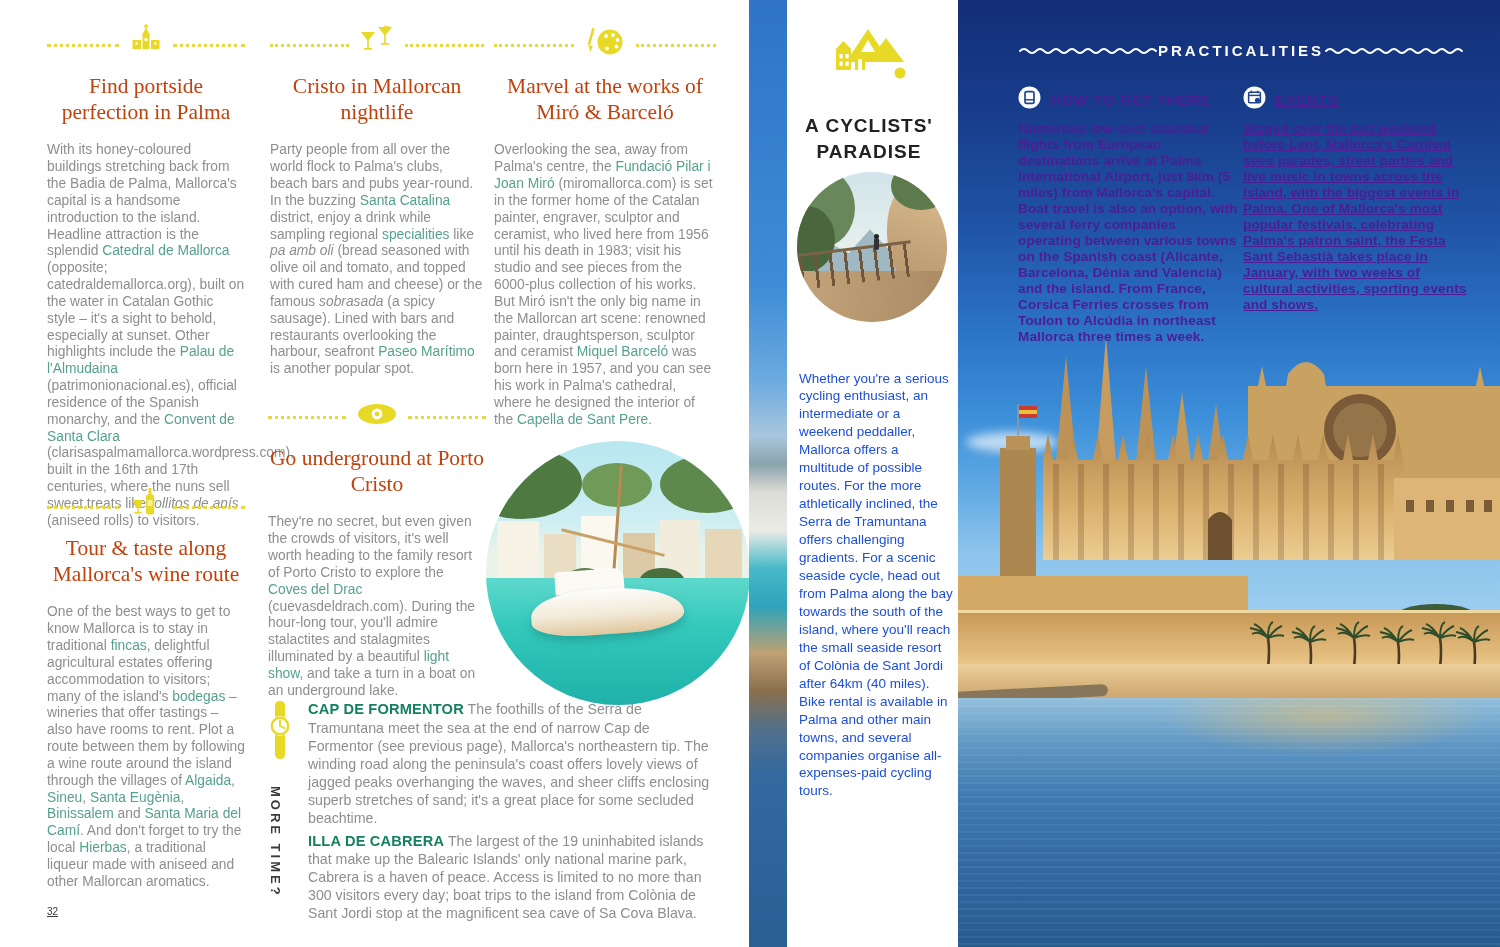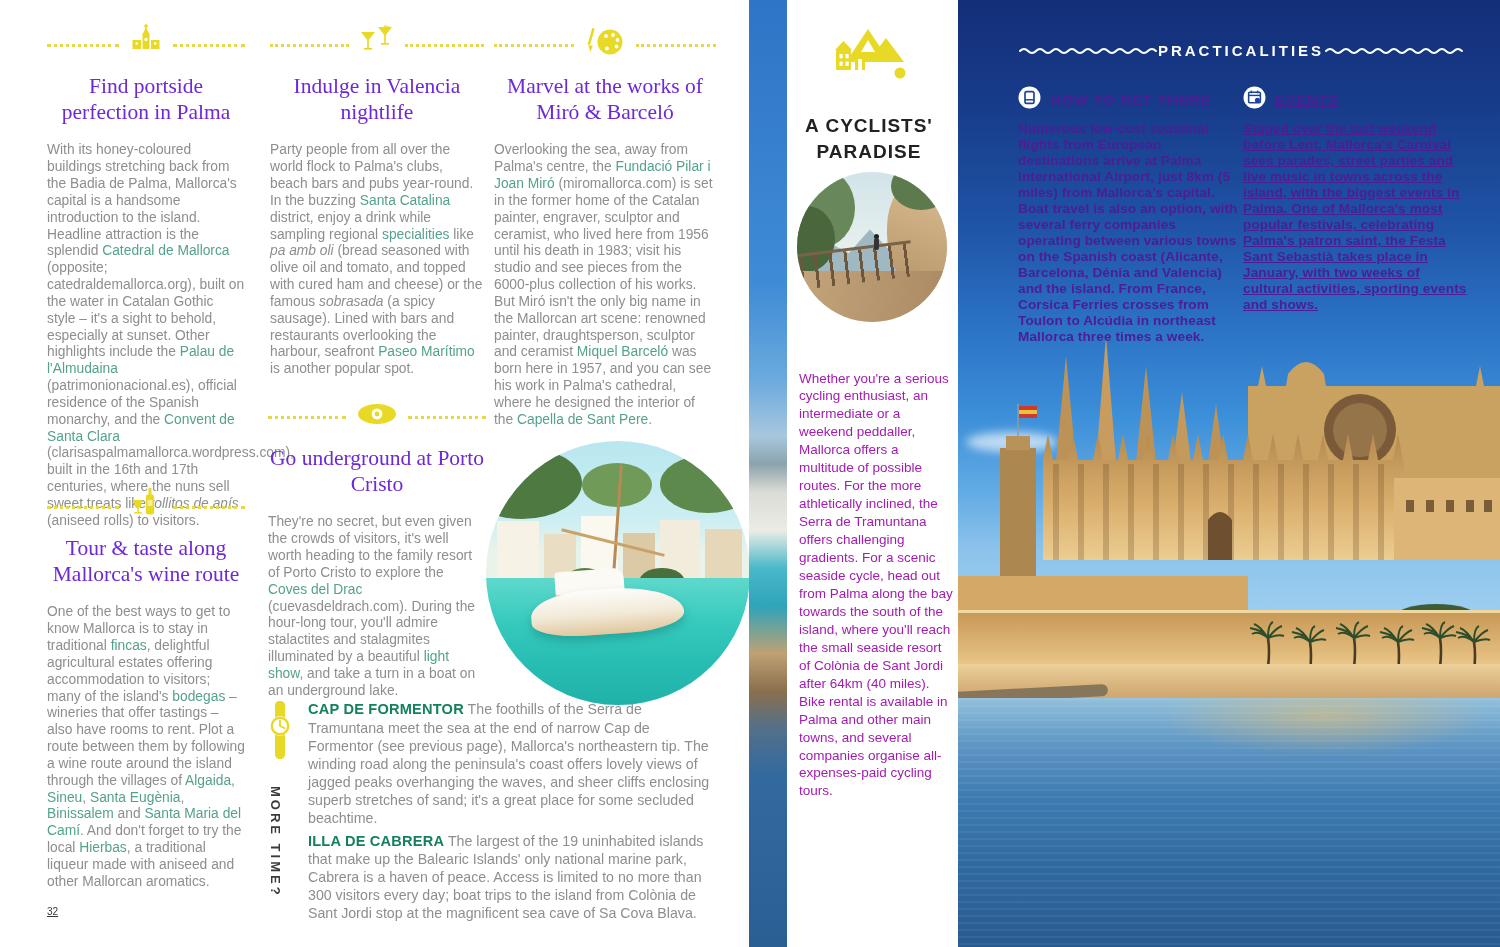--- a/index.html
+++ b/index.html
@@ -4,34 +4,34 @@
 <style>
   html,body{margin:0;padding:0;background:#fff;}
   .page{position:relative;width:1500px;height:947px;background:#fff;overflow:hidden;
         font-family:"Liberation Sans",sans-serif;}
   .abs{position:absolute;}
   
   .article{position:absolute;text-align:center;}
   .icon-rule{display:flex;align-items:center;gap:10px;height:40px;}
   .icon-rule .dots{flex:1;border-top:3px dotted #e4d84c;transform:translateY(1px);}
   .art-title{font-family:"Liberation Serif",serif;font-weight:400;font-size:21.5px;
-             line-height:1.22;color:#6d28d9;margin:9px 0 0;}
+             line-height:1.22;color:#c2410c;margin:9px 0 0;}
   .art-body{text-align:left;font-size:13.8px;line-height:1.22;color:#8e8e8e;margin-top:17px;}
   .seg-link{color:#55a18d;}
   .seg-i{font-style:italic;}
   
   .vert-label{writing-mode:vertical-rl;font-weight:bold;font-size:13px;letter-spacing:3px;
               color:#3a3a3a;}
   .mt-entry{margin:0 0 5px;font-size:14.2px;line-height:1.27;color:#8e8e8e;text-align:left;}
   .mt-label{font-weight:bold;color:#15805f;font-size:14.6px;letter-spacing:.2px;}
   .page-num{font-size:10px;color:#3a3a3a;text-decoration:underline;}
   
   .cy-title{font-weight:bold;font-size:19px;letter-spacing:1px;color:#222;text-align:center;
             line-height:1.35;}
-  .cy-body{font-size:13.5px;line-height:1.33;color:#a21caf;text-align:left;}
+  .cy-body{font-size:13.5px;line-height:1.33;color:#1d4ed8;text-align:left;}
   
   .circle{position:absolute;border-radius:50%;overflow:hidden;}
   
   .bc-sky{position:absolute;inset:0;background:linear-gradient(180deg,#b8e7f0 0%,#cdeef3 30%,#e9f3ea 42%);}
   .blob{position:absolute;border-radius:50%;}
   .bc-band{position:absolute;left:0;right:0;top:27%;height:28%;}
   .house{position:absolute;bottom:0;}
   .bc-water{position:absolute;left:0;right:0;top:52%;bottom:0;
             background:linear-gradient(180deg,#5fd8cc 0%,#36cabd 35%,#27bcb2 70%,#20b2aa 100%);}
   .boat-hull{position:absolute;left:17%;top:56%;width:58%;height:17%;
@@ -150,21 +150,21 @@
             <polygon points="19,3 33,3 26,12"></polygon>
               <rect x="25.2" y="11" width="1.6" height="8"></rect>
               <rect x="22" y="19" width="8" height="1.7"></rect>
             <circle cx="28.5" cy="4.2" r="2.1"></circle>
               <rect x="25" y="0.5" width="1.2" height="5" transform="rotate(25 25 3)"></rect>
           </g>
         </svg>
       </span>
       <span class="dots"></span>
     </div>
-    <h2 class="art-title">Indulge in Valencia nightlife</h2>
+    <h2 class="art-title">Cristo in Mallorcan nightlife</h2>
     <p class="art-body"><span>Party people from all over the world flock to Palma's clubs, beach bars and pubs year-round. In the buzzing </span><span class="seg-link">Santa Catalina</span><span> district, enjoy a drink while sampling regional </span><span class="seg-link">specialities</span><span> like </span><span class="seg-i">pa amb oli</span><span> (bread seasoned with olive oil and tomato, and topped with cured ham and cheese) or the famous </span><span class="seg-i">sobrasada</span><span> (a spicy sausage). Lined with bars and restaurants overlooking the harbour, seafront </span><span class="seg-link">Paseo Marítimo</span><span> is another popular spot.</span></p>
   </section>
 
   <section class="article" style="left:268px;top:396px;width:218px;">
     <div class="icon-rule">
       <span class="dots"></span>
       <span>
         <svg width="42" height="24" viewBox="0 0 42 24">
           <ellipse cx="21" cy="12" rx="19" ry="10" fill="#e8d926"></ellipse>
           <circle cx="21" cy="12" r="5.4" fill="#fff"></circle>

